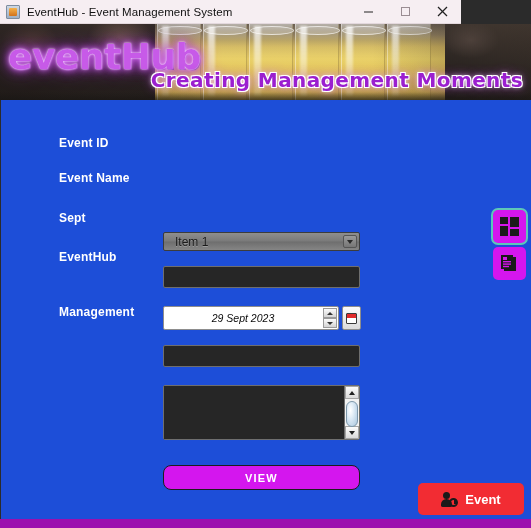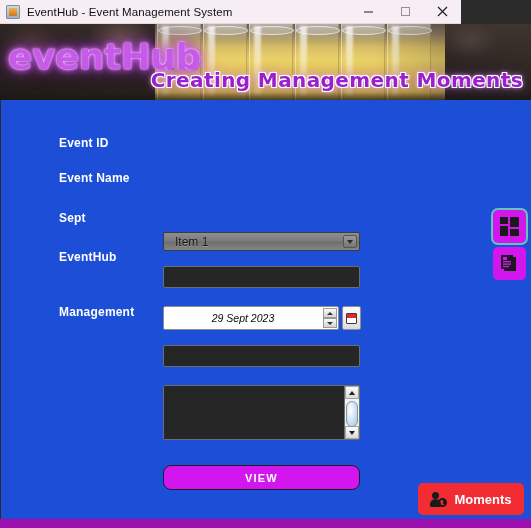--- a/index.html
+++ b/index.html
@@ -406,18 +406,18 @@
     </div>
 
   </div>
 
   <div class="logout-btn">
     <div class="logout-icon">
       <div class="head"></div>
         <div class="body"></div>
         <div class="ring"></div>
     </div>
-    <span>Moments</span>
+    <span>Event</span>
   </div>
 
   <div class="bottom-strip"></div>
 
 </div>
 
 </body></html>

